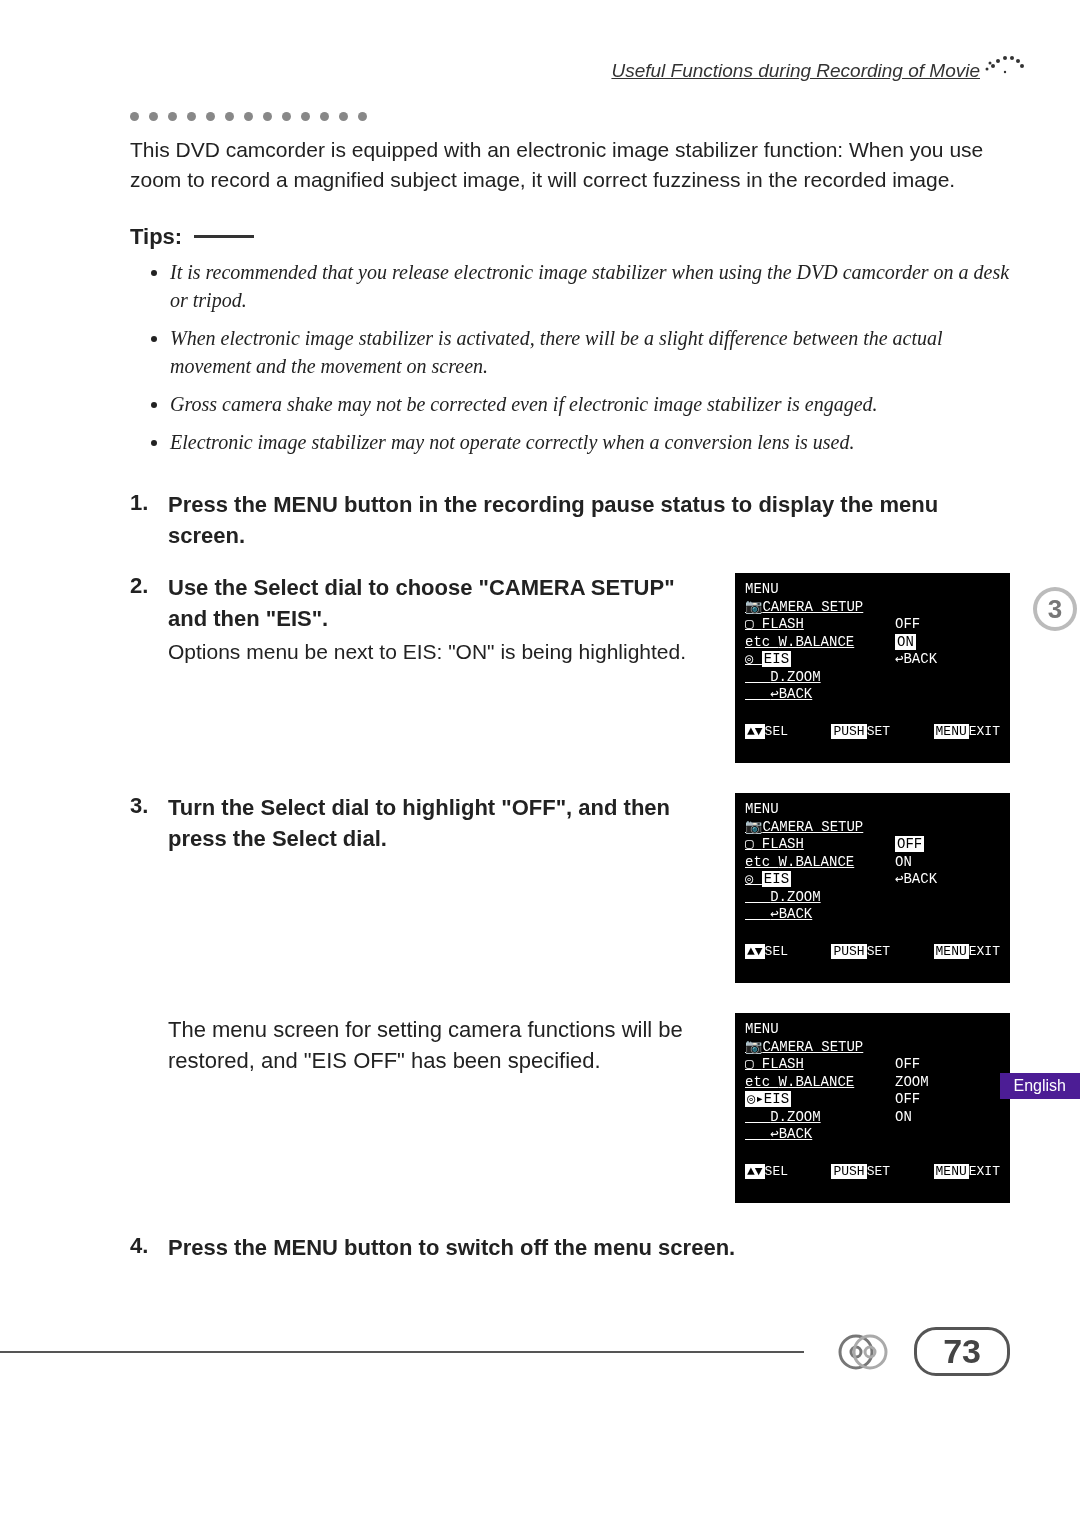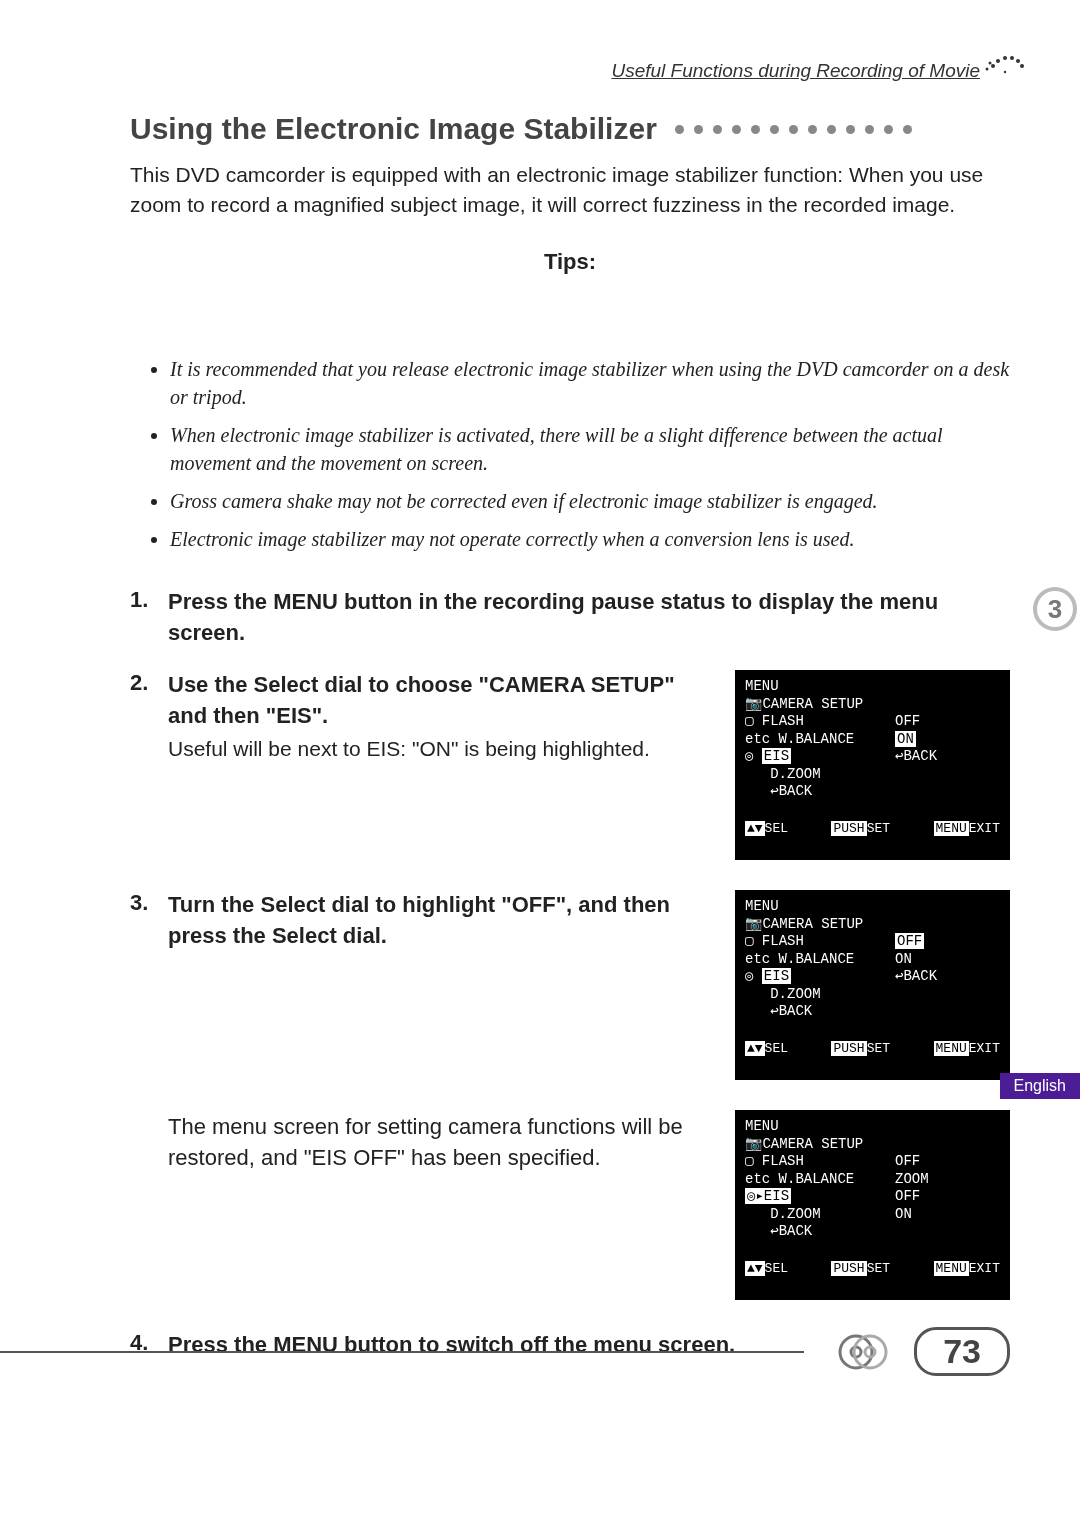--- a/index.html
+++ b/index.html
@@ -40,34 +40,34 @@
     font-size: 30px;
     color: #444;
     margin: 0 0 14px 0;
     display: flex;
     align-items: center;
     gap: 18px;
   }
   .dot-row { display: flex; gap: 10px; }
   .dot-row span { width: 9px; height: 9px; border-radius: 50%; background: #888; display: inline-block; }
   .intro { font-size: 21px; line-height: 1.45; margin-bottom: 28px; }
-  .tips-title { font-family: "Arial Black", Arial, sans-serif; font-weight: 900; font-size: 22px; display: flex; align-items: center; gap: 12px; flex-direction: column; }
+  .tips-title { font-family: "Arial Black", Arial, sans-serif; font-weight: 900; font-size: 22px; display: flex; align-items: center; gap: 12px; }
   .tips-title .rule { flex: 0 0 60px; height: 3px; background: #333; }
   ul.tips { margin: 8px 0 34px 0; padding-left: 40px; }
   ul.tips li { font-style: italic; font-size: 20px; line-height: 1.4; margin-bottom: 10px; font-family: "Times New Roman", serif; }
   .step { display: flex; align-items: flex-start; gap: 12px; margin-bottom: 22px; }
   .step .num { font-weight: 700; font-size: 22px; min-width: 26px; }
   .step .body { font-size: 22px; line-height: 1.4; }
   .step .body .bold { font-weight: 700; }
   .step-row { display: flex; justify-content: space-between; align-items: flex-start; gap: 20px; margin-bottom: 30px; position: relative; }
   .step-row .left { flex: 1; }
   .menu-shot { width: 275px; height: 190px; background: #000; color: #fff; font-family: "Courier New", monospace; font-size: 14px; padding: 8px 10px 24px 10px; box-sizing: border-box; display: flex; flex-direction: column; justify-content: space-between; }
   .menu-shot .menu-body { line-height: 1.25; }
   .menu-shot .row { display: flex; }
-  .menu-shot .col-l { width: 150px; white-space: pre; }
+  .menu-shot .col-l { width: 150px; white-space: pre; text-decoration: underline; }
   .menu-shot .col-r { white-space: pre; }
   .menu-shot .hi { background: #fff; color: #000; padding: 0 2px; }
   .menu-shot .footer { display: flex; justify-content: space-between; font-size: 13px; text-align: center; }
   .menu-shot .footer span.inv { background: #fff; color: #000; padding: 0 2px; }
   .subtext { font-size: 21px; line-height: 1.4; margin-top: 2px; }
   .side-badge { position: absolute; right: 0; top: 584px; width: 50px; height: 50px; }
   .side-badge svg { width: 50px; height: 50px; }
   .lang-tab { position: absolute; right: 0; top: 1073px; background: #4c1d95; color: #fff; font-size: 16px; padding: 4px 14px; }
   .footer-area { position: absolute; bottom: 42px; left: 0; right: 70px; display: flex; align-items: center; justify-content: flex-end; gap: 20px; }
   .footer-line { flex: 1; height: 2px; background: #555; margin-right: 10px; }
@@ -89,21 +89,20 @@
         <circle cx="37" cy="30" r="2"></circle>
       <circle cx="2" cy="33" r="1.5"></circle>
         <circle cx="5" cy="27" r="1.5"></circle>
     </g>
     <circle cx="20" cy="36" r="1.2" fill="#333"></circle>
   </svg>
 
   <div class="header-line">Useful Functions during Recording of Movie</div>
 
   <h1 class="title">
-    <span>Using the Electronic Image Stabilizer</span>
     <span class="dot-row">
       <span></span>
         <span></span>
         <span></span>
         <span></span>
         <span></span>
         <span></span>
         <span></span>
         <span></span>
         <span></span>
@@ -131,21 +130,21 @@
     <div class="num">1.</div>
     <div class="body"><span class="bold">Press the MENU button in the recording pause status to display the menu screen.</span></div>
   </div>
 
   <div class="step-row">
     <div class="left">
       <div class="step">
         <div class="num">2.</div>
         <div class="body">
           <span class="bold">Use the Select dial to choose "CAMERA SETUP" and then "EIS".</span>
-          <div class="subtext">Useful will be next to EIS: "ON" is being highlighted.</div>
+          <div class="subtext">Options menu be next to EIS: "ON" is being highlighted.</div>
         </div>
       </div>
     </div>
     <div class="menu-shot">
       <div class="menu-body">
         <div>MENU</div>
         <div class="row">
             <span class="col-l">📷<span>CAMERA SETUP</span></span>
           </div>
         <div class="row">

